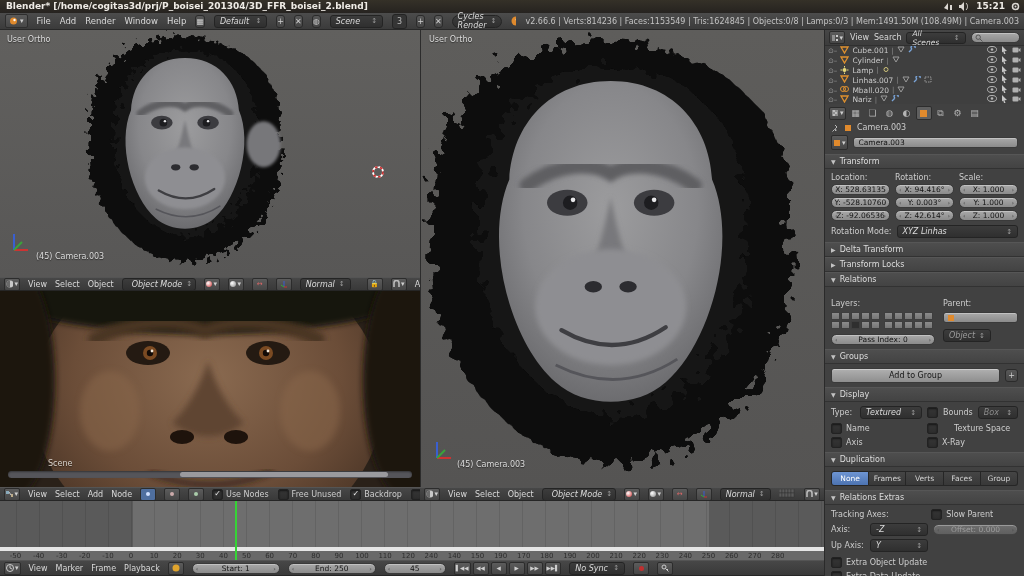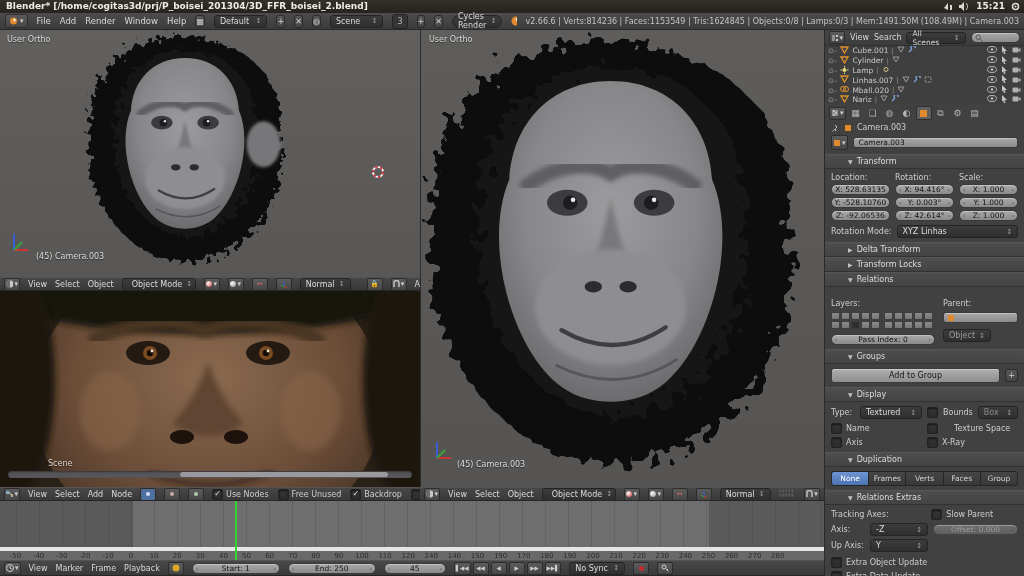--- a/index.html
+++ b/index.html
@@ -10,21 +10,21 @@
   #osbar{left:0;top:0;width:1024px;height:13px;background:linear-gradient(#353128,#262320);
     color:#efece6;font-size:9px;font-weight:bold;line-height:13px;padding-left:6px;box-sizing:border-box;}
   #osbar .right{position:absolute;right:4px;top:0;display:flex;gap:6px;align-items:center;height:13px;font-weight:bold;}
   
   #infobar{left:0;top:13px;width:1024px;height:17px;background:linear-gradient(#4c4c4c,#3b3b3b);
     border-bottom:1px solid #282828;display:flex;align-items:center;gap:9px;font-size:8.5px;padding:0 5px;box-sizing:border-box;}
   .menu-item{color:#d9d9d9;cursor:default;}
   .ebtn{display:inline-flex;align-items:center;gap:2px;height:12px;padding:0 3px;border-radius:2px;
     background:linear-gradient(#5a5a5a,#474747);border:1px solid #2e2e2e;font-size:7px;color:#cfcfcf;}
   .ddark{display:inline-flex;align-items:center;height:13px;border-radius:3px;box-sizing:border-box;
-    background:linear-gradient(#3c3c3c,#2f2f2f);border:1px solid #242424;color:#dcdcdc;font-size:8px;padding:0 5px;gap:4px;}
+    background:linear-gradient(#3c3c3c,#2f2f2f);border:1px solid #242424;color:#dcdcdc;font-size:8px;padding:0 5px;gap:4px;font-style:italic;}
   .ddark .arr{margin-left:auto;color:#9a9a9a;font-size:7px;}
   .sq{display:inline-flex;align-items:center;justify-content:center;width:13px;height:13px;border-radius:3px;
     background:linear-gradient(#585858,#454545);border:1px solid #2b2b2b;color:#cfcfcf;font-size:8px;box-sizing:border-box;}
   .badge{display:inline-flex;align-items:center;justify-content:center;height:13px;padding:0 4px;border-radius:3px;
     background:#353535;border:1px solid #242424;color:#b9b9b9;font-size:8px;}
   #stats{color:#c3c3c3;font-size:8px;white-space:nowrap;}
   
   .ed-header{background:linear-gradient(#474747,#393939);border-top:1px solid #545454;border-bottom:1px solid #262626;
     display:flex;align-items:center;gap:8px;font-size:8px;color:#d4d4d4;padding:0 4px;box-sizing:border-box;overflow:hidden;white-space:nowrap;}
   .ibtn{display:inline-flex;align-items:center;justify-content:center;height:11px;min-width:12px;border-radius:2px;
@@ -43,21 +43,21 @@
     color:#e8e8e8;font-size:8px;line-height:8px;text-align:center;flex:none;box-shadow:inset 0 1px 2px rgba(0,0,0,.6);}
   .lbl{font-size:8px;color:#cdcdcd;}
   
   #outliner{left:824px;top:30px;width:200px;height:74px;background:#3f3f3f;border-left:1px solid #2a2a2a;box-sizing:border-box;font-size:8px;}
   #outliner-header{display:flex;align-items:center;gap:5px;height:15px;padding:0 4px;background:linear-gradient(#464646,#3c3c3c);border-bottom:1px solid #303030;}
   .ol-row{display:flex;align-items:center;gap:3px;height:9.8px;padding:0 3px;color:#c9c9c9;}
   .ol-row .nm{font-size:7.5px;}
   .ol-row .sep{color:#8a8a8a;font-size:7px;}
   .ol-right{margin-left:auto;display:flex;gap:4px;align-items:center;}
   #props{left:824px;top:104px;width:200px;height:472px;background:#414141;border-left:1px solid #2a2a2a;box-sizing:border-box;overflow:hidden;}
-  .phead{height:13px;display:flex;align-items:center;gap:4px;padding:0 23px;background:linear-gradient(#4e4e4e,#434343);
+  .phead{height:13px;display:flex;align-items:center;gap:4px;padding:0 6px;background:linear-gradient(#4e4e4e,#434343);
     border-top:1px solid #565656;border-bottom:1px solid #323232;color:#dedede;font-size:8px;}
   .tri{font-size:6px;color:#c3c3c3;}
   .psec{padding:4px 6px;}
   .tcols{display:grid;grid-template-columns:1fr 1fr 1fr;gap:5px;}
   .tcol{display:flex;flex-direction:column;gap:2px;}
   .tab{display:inline-flex;align-items:center;justify-content:center;width:16px;height:14px;border-radius:2px;font-size:9px;color:#b5b5b5;}
   .tab.active{background:#5f5f5f;border:1px solid #2d2d2d;box-sizing:border-box;}
   .lgrid{display:grid;grid-template-columns:repeat(5,9px);grid-auto-rows:8px;gap:1px;}
   .lcell{background:linear-gradient(#8b8b8b,#767676);border:1px solid #3e3e3e;box-sizing:border-box;}
   .lcell.on{background:#2f2f2f;}

